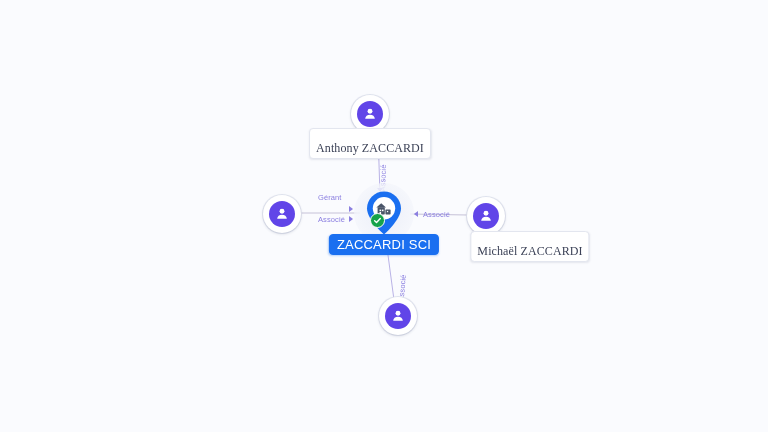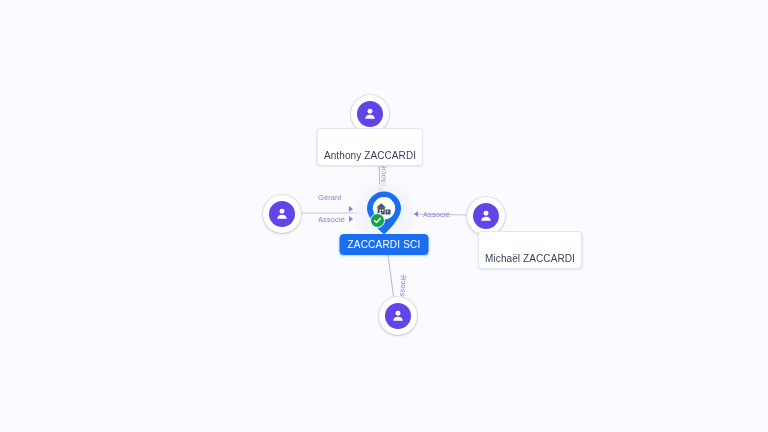--- a/index.html
+++ b/index.html
@@ -61,26 +61,27 @@
   }
   .avatar-disc svg { display: block; }
 
   .node-label {
     position: absolute;
     transform: translateX(-50%);
     background: #ffffff;
     border: 1px solid #e3e6ef;
     border-radius: 4px;
     color: #3c4257;
-    font-size: 10px;
+    font-size: 12px;
     line-height: 13px;
-    padding: 20px 6px 3px 6px;
+    padding: 13px 6px 3px 6px;
     white-space: nowrap;
     box-shadow: 0 1px 2px rgba(40, 50, 90, 0.10);
     letter-spacing: 0.1px;
+    font-family: Liberation Serif, serif;
   }
 
   
   .company-node {
     position: absolute;
     width: 0;
     height: 0;
   }
   .company-halo {
     position: absolute;
@@ -115,21 +116,21 @@
   }
   .verify-badge svg { display: block; }
 
   .company-label {
     position: absolute;
     transform: translateX(-50%);
     background: #1a6ff0;
     border: 1px solid #1a6ff0;
     border-radius: 4px;
     color: #ffffff;
-    font-size: 10px;
+    font-size: 13px;
     line-height: 13px;
     padding: 3px 7px;
     white-space: nowrap;
     letter-spacing: 0.2px;
     box-shadow: 0 1px 2px rgba(26, 111, 240, 0.30);
   }
 
   
   .edge-label {
     position: absolute;

